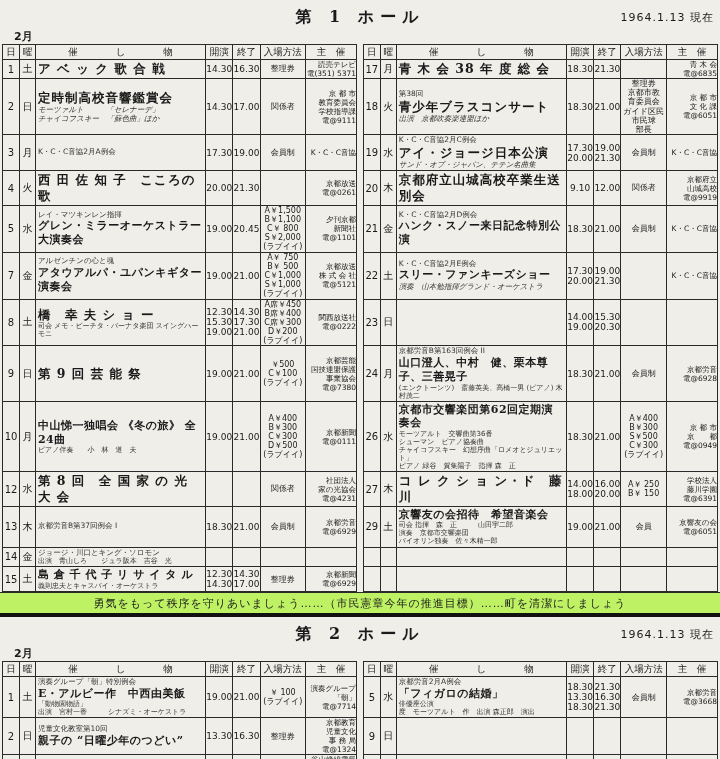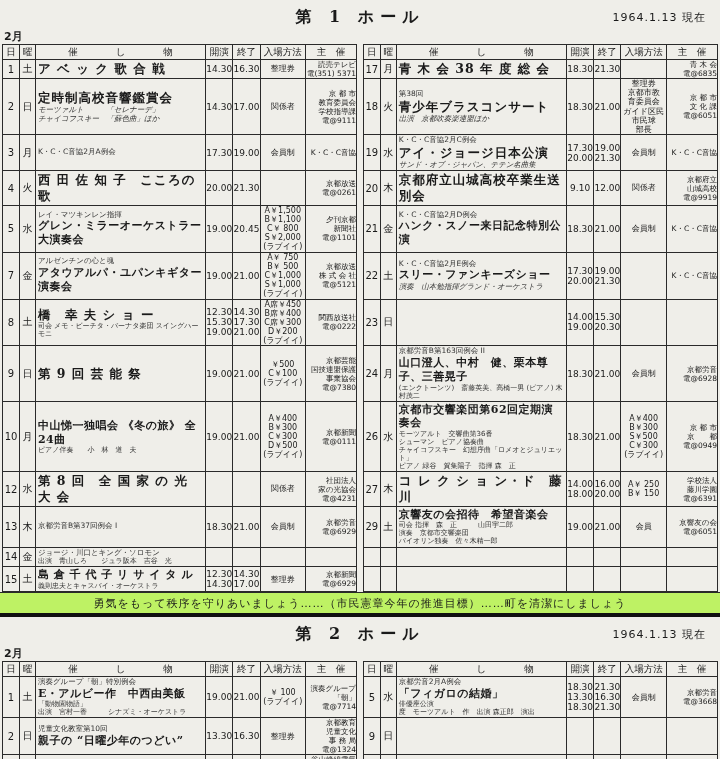--- a/index.html
+++ b/index.html
@@ -15,25 +15,25 @@
   .hall.second{border-top:2px solid #111;}
   .hall-head{
     display:flex;align-items:flex-end;justify-content:center;
     position:relative;height:28px;
   }
   .hall-title{
     font-size:16px;letter-spacing:6px;font-weight:bold;
     font-family:"DejaVu Serif","Liberation Serif",serif;
   }
   .hall-date{
-    position:absolute;right:14px;bottom:3px;font-size:11px;letter-spacing:1px;
+    position:absolute;right:6px;bottom:3px;font-size:11px;letter-spacing:1px;
   }
   .month-row{
     display:flex;align-items:center;height:16px;font-size:11px;font-weight:bold;
-    padding-left:4px;
+    padding-left:14px;
   }
   table{border-collapse:collapse;width:716px;margin:0 2px;table-layout:fixed;}
   td,th{border:1px solid #2a2a2a;font-size:9px;padding:0;vertical-align:middle;}
   th{font-size:9.5px;font-weight:normal;background:#efeee9;height:14px;text-align:center;}
   .c-day{width:14px;text-align:center;font-size:10px;}
   .c-dow{width:13px;text-align:center;font-size:10px;}
   .c-event{width:160px;padding:1px 2px;}
   .c-start{width:26px;text-align:center;font-size:9px;}
   .c-end{width:26px;text-align:center;font-size:9px;}
   .c-admit{width:42px;text-align:center;font-size:8.5px;line-height:1.15;}

